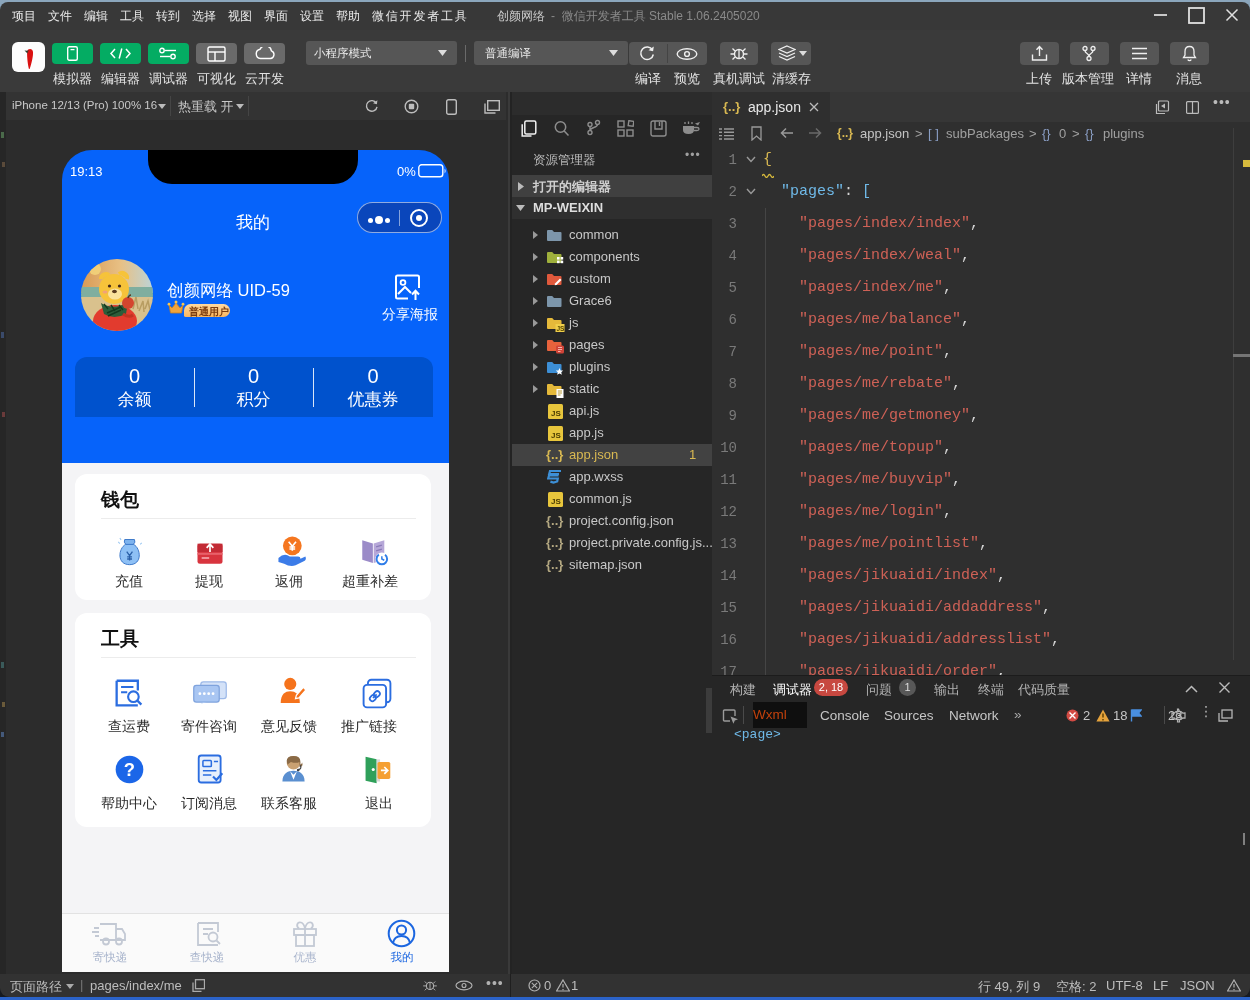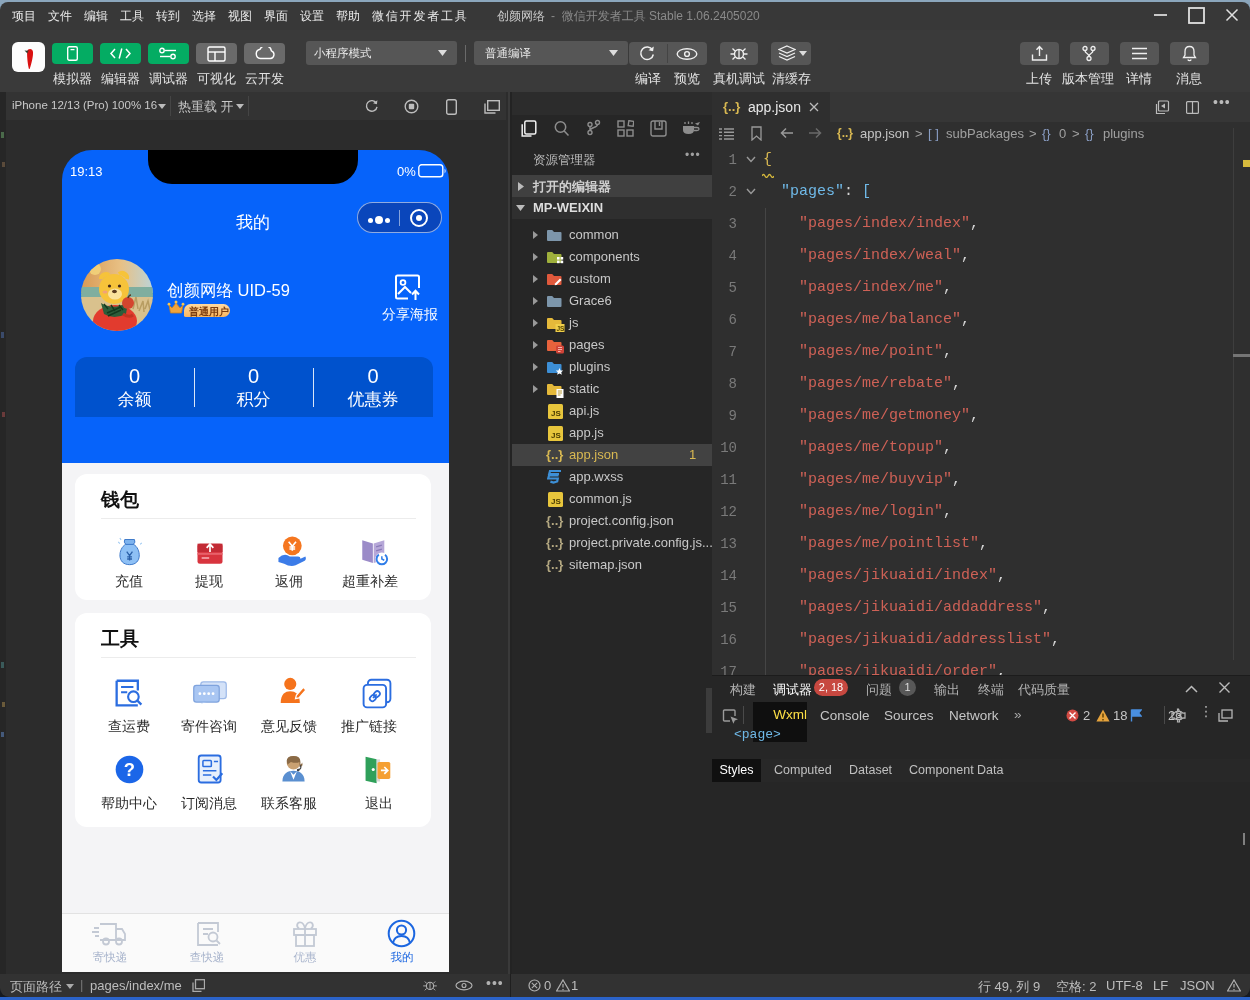--- a/index.html
+++ b/index.html
@@ -775,21 +775,21 @@
           <path d="M1.5 1.5 L11.5 11.5 M11.5 1.5 L1.5 11.5" stroke="#bbb" stroke-width="1.4"></path>
         </svg>
     </div>
 
     <div class="abs" style="left:0;top:26px;width:538px;height:27px;font-size:13.5px;color:#c6c6c6;">
       <svg class="abs" style="left:10px;top:6px" width="17" height="16" viewBox="0 0 17 16">
           <path d="M8 13 H2.5 Q1.5 13 1.5 12 V3 Q1.5 2 2.5 2 H12 Q13 2 13 3 V8" fill="none" stroke="#9a9a9a" stroke-width="1.4"></path>
           <path d="M8.5 8.5 L16 11.3 L12.8 12.6 L11.4 15.8 Z" fill="#9a9a9a"></path>
         </svg>
       <div class="abs" style="left:31px;top:4px;width:1px;height:18px;background:#4a4a4a;"></div>
-      <div class="abs" style="left:41px;top:0;width:54px;height:40px;background:#0f0f0f;color:#fde047;text-align:right;line-height:26px;">Wxml</div>
+      <div class="abs" style="left:41px;top:0;width:54px;height:26px;background:#0f0f0f;color:#c2410c;text-align:left;line-height:26px;">Wxml</div>
       <span class="abs" style="left:108px;top:6px;">Console</span>
       <span class="abs" style="left:172px;top:6px;">Sources</span>
       <span class="abs" style="left:237px;top:6px;">Network</span>
       <span class="abs" style="left:302px;top:5px;color:#a8a8a8;">»</span>
       <circle>
       <svg class="abs" style="left:354px;top:7px" width="13" height="13">
             <circle cx="6.5" cy="6.5" r="6" fill="#d24a43"></circle>
             <path d="M3.5 3.5 L9.5 9.5 M9.5 3.5 L3.5 9.5" stroke="#fff" stroke-width="1.4"></path>
           </svg>
       <span class="abs" style="left:371px;top:6px;font-size:13px;">2</span>
@@ -810,26 +810,20 @@
       <span class="abs" style="left:487px;top:1px;font-size:14px;color:#b5b5b5;">⋮</span>
       <svg class="abs" style="left:506px;top:7px" width="15" height="13" viewBox="0 0 15 13">
             <rect x="4" y="1" width="10" height="8" fill="none" stroke="#b5b5b5" stroke-width="1.3"></rect>
             <path d="M1 4 L1 12 L10 12" fill="none" stroke="#b5b5b5" stroke-width="1.3"></path>
           </svg>
     </circle></div>
 
     <div class="abs" style="left:22px;top:51px;width:80px;height:14px;overflow:hidden;font-family:'Liberation Mono',monospace;font-size:13px;color:#6fb9e8;">&lt;page&gt;</div>
     <div class="abs" style="left:531px;top:157px;width:2px;height:12px;background:#808080;"></div>
 
-    <div class="abs" style="left:0;top:83px;width:538px;height:23px;background:#282828;font-size:12.5px;color:#c0c0c0;">
-      <div class="abs" style="left:0;top:0;width:49px;height:23px;background:#101010;color:#fff;text-align:center;line-height:23px;">Styles</div>
-      <span class="abs" style="left:62px;top:4px;">Computed</span>
-      <span class="abs" style="left:137px;top:4px;">Dataset</span>
-      <span class="abs" style="left:197px;top:4px;">Component Data</span>
-    </div>
 
   </div>
   <div class="abs" style="left:0;top:988px;width:12px;height:9px;background:#171a1f;"></div>
   <div class="abs" style="left:1238px;top:988px;width:12px;height:9px;background:#171a1f;"></div>
   <div id="bottombar" class="abs">
     <span class="abs" style="left:10px;top:4px;">页面路径</span>
     <svg class="abs" style="left:66px;top:10px" width="8" height="5">
         <path d="M0 0 L8 0 L4 5 Z" fill="#aaa"></path>
       </svg>
     <span class="abs" style="left:80px;top:3px;color:#777;">|</span>

